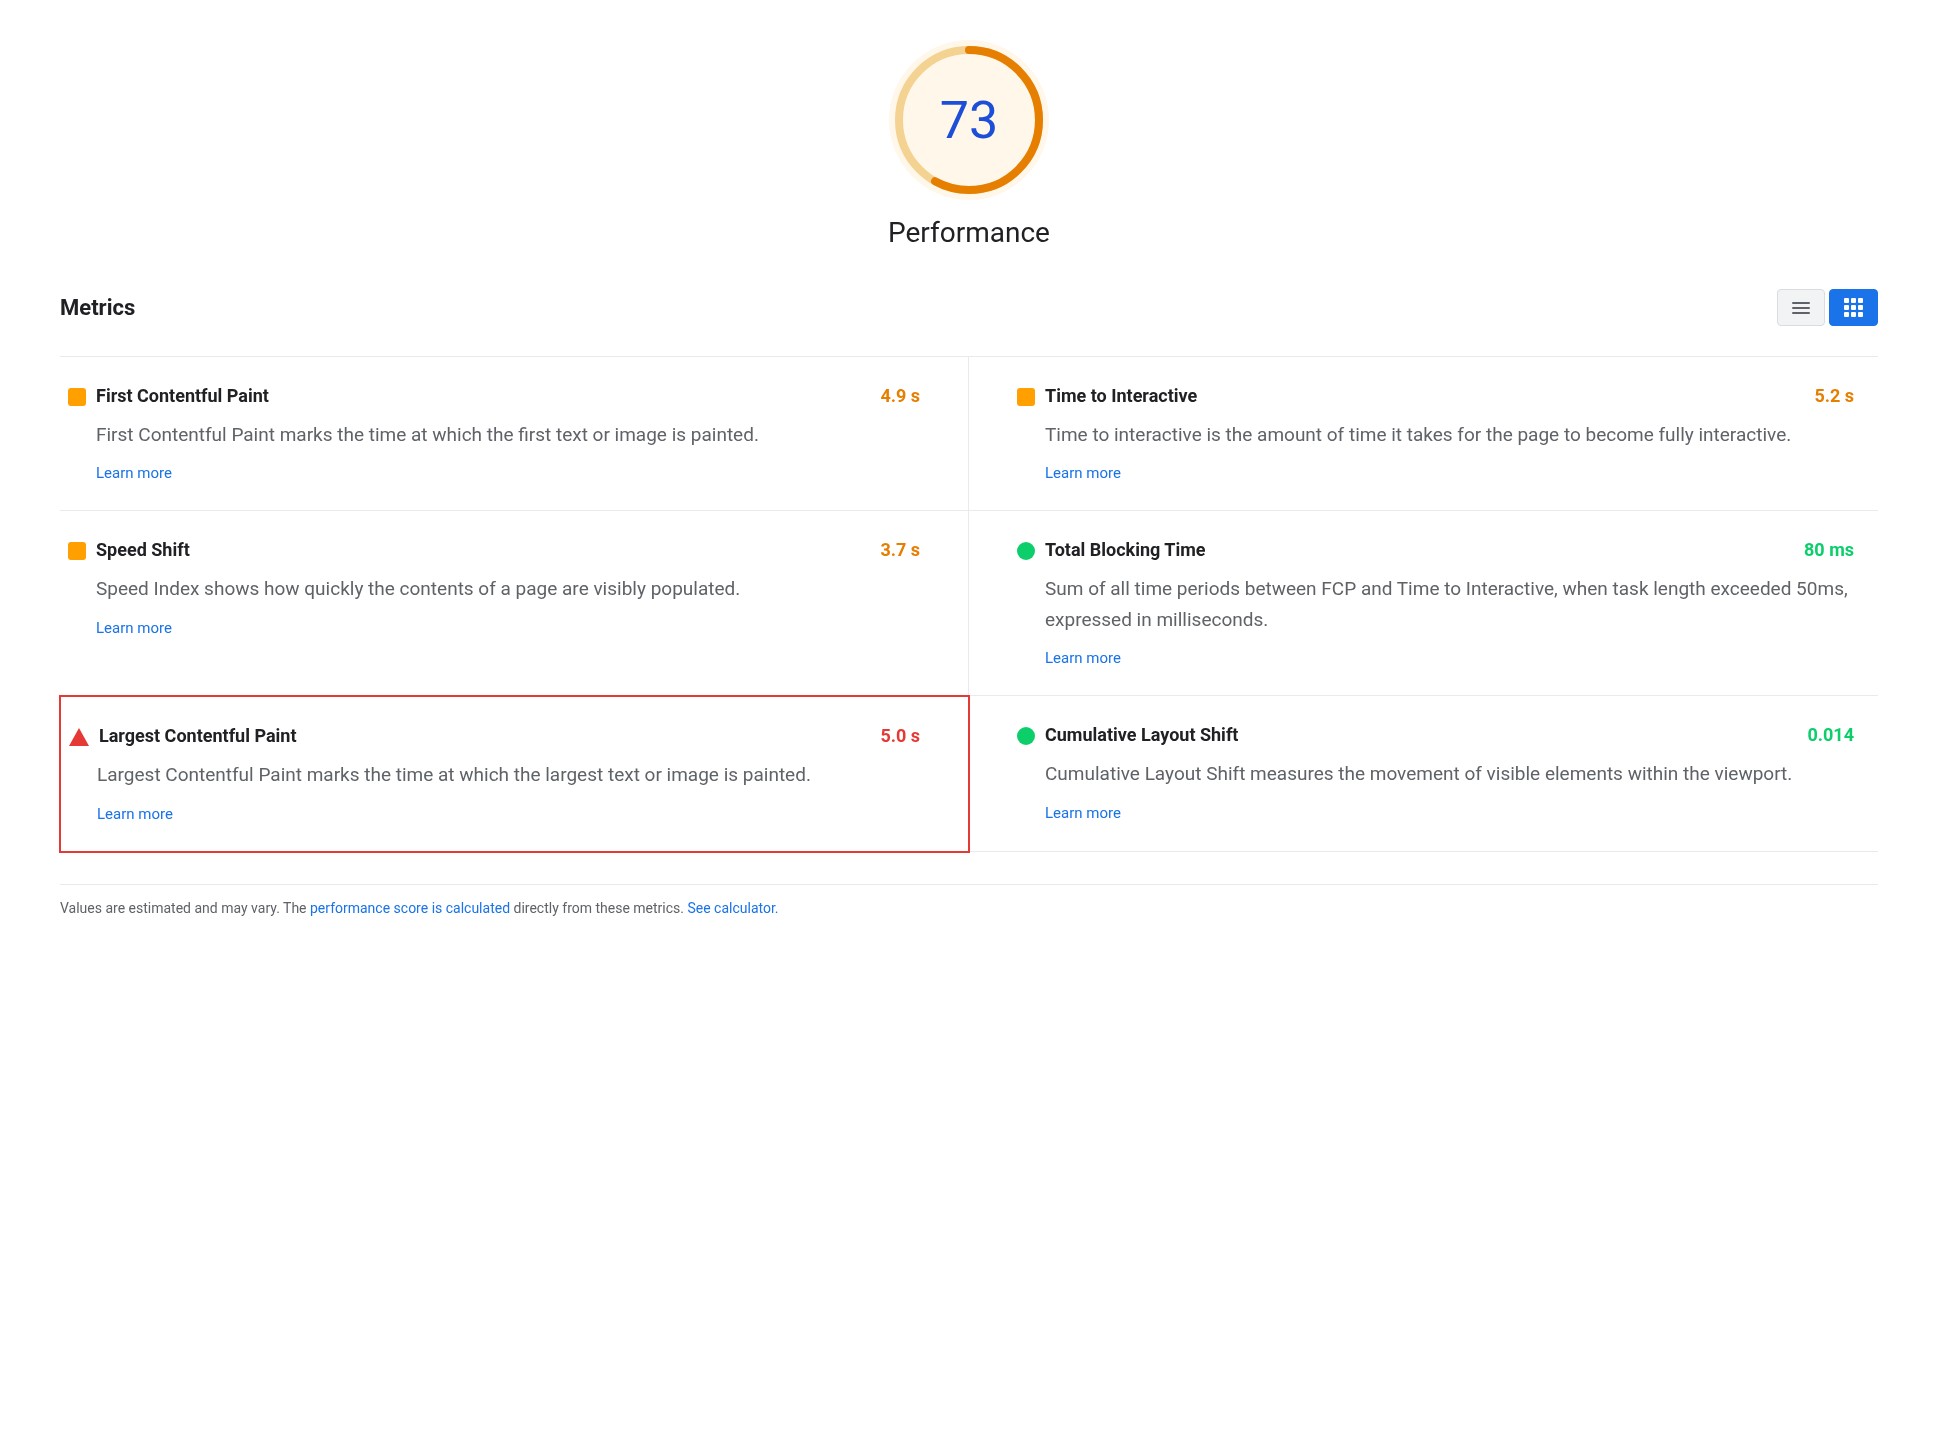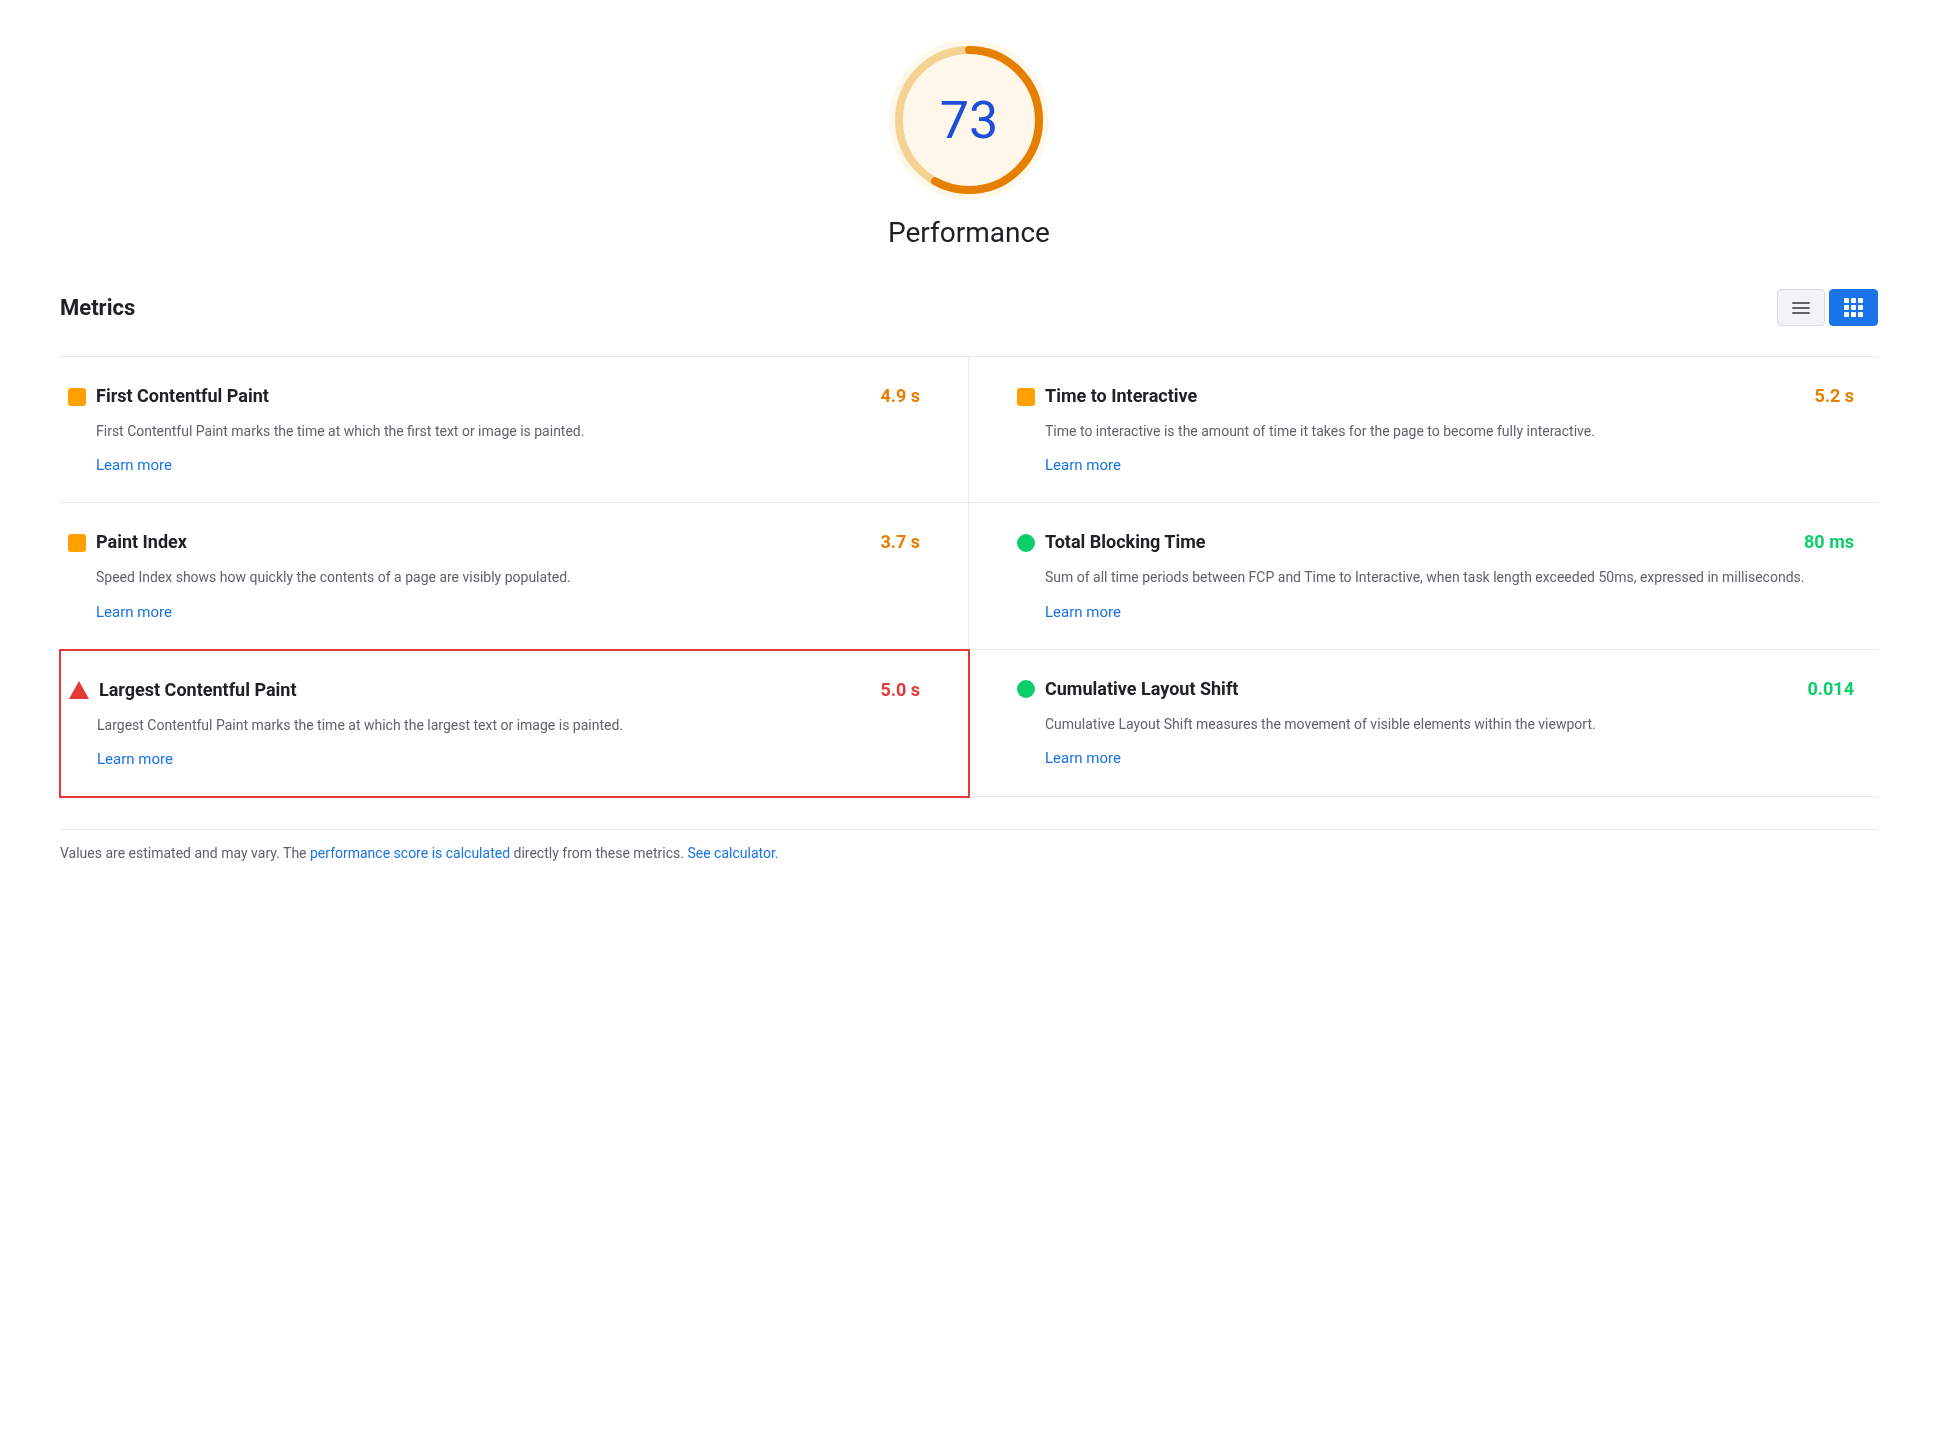--- a/index.html
+++ b/index.html
@@ -182,21 +182,21 @@
     .metric-value {
       font-size: 18px;
       font-weight: 700;
       white-space: nowrap;
     }
     .metric-value.orange { color: #e67e00; }
     .metric-value.green { color: #0cce6b; }
     .metric-value.red { color: #e53935; }
 
     .metric-description {
-      font-size: 14px;
+      font-size: 19px;
       color: #5f6368;
       line-height: 1.6;
       margin-left: 28px;
     }
     .metric-link {
       font-size: 15px;
       color: #1a73e8;
       text-decoration: none;
       margin-left: 28px;
     }
@@ -284,21 +284,21 @@
       </div>
       <span class="metric-value orange">5.2 s</span>
     </div>
     <div class="metric-description">Time to interactive is the amount of time it takes for the page to become fully interactive.</div>
     <a href="#" class="metric-link">Learn more</a>
   </div>
     <div class="metric-cell">
     <div class="metric-header-row">
       <div class="metric-name-icon">
         <div class="metric-icon-square" style="background:#ffa000"></div>
-        <span class="metric-name">Paint Index</span>
+        <span class="metric-name">Speed Shift</span>
       </div>
       <span class="metric-value orange">3.7 s</span>
     </div>
     <div class="metric-description">Speed Index shows how quickly the contents of a page are visibly populated.</div>
     <a href="#" class="metric-link">Learn more</a>
   </div>
     <div class="metric-cell">
     <div class="metric-header-row">
       <div class="metric-name-icon">
         <div class="metric-icon-circle" style="background:#0cce6b"></div>

